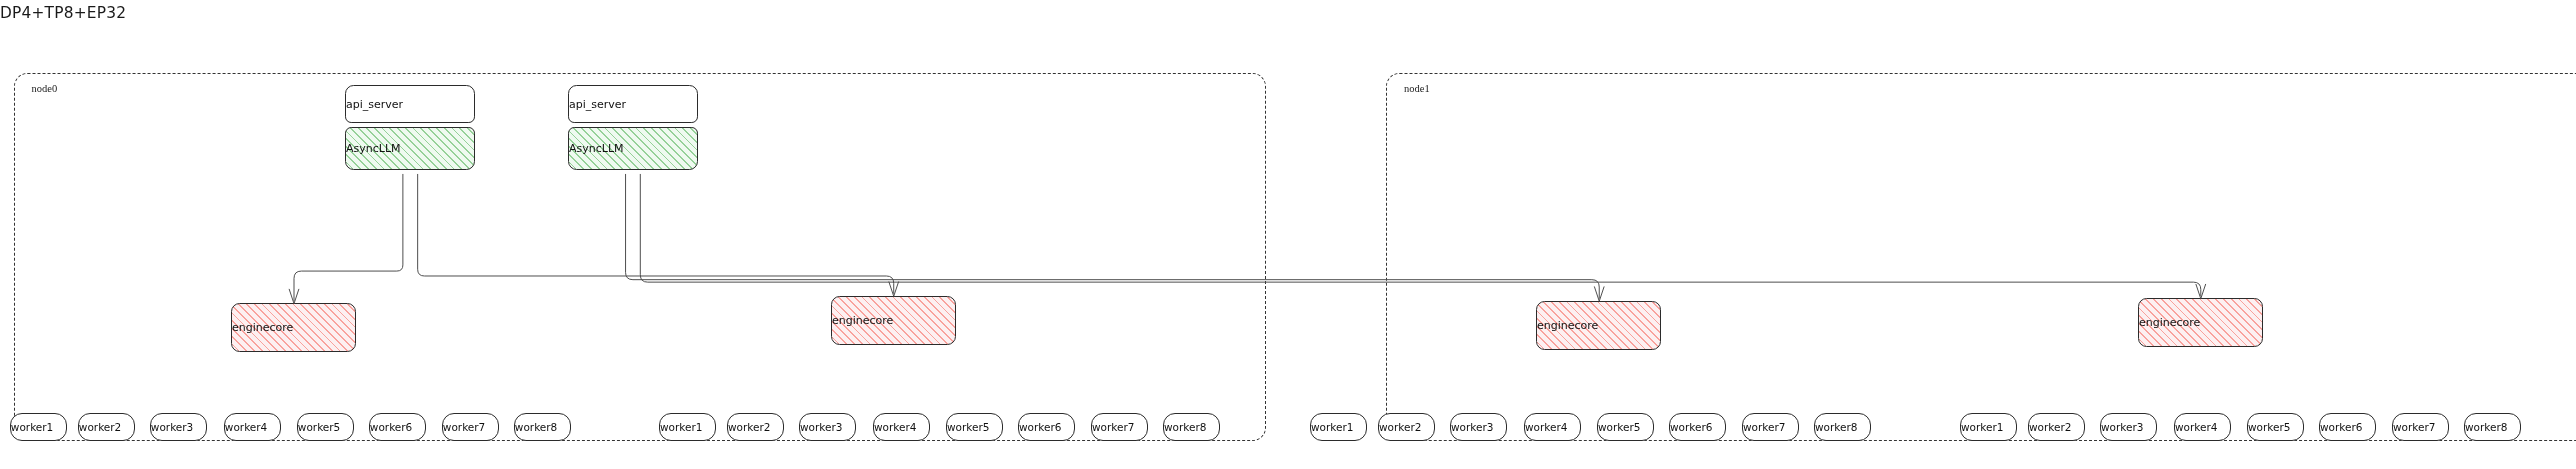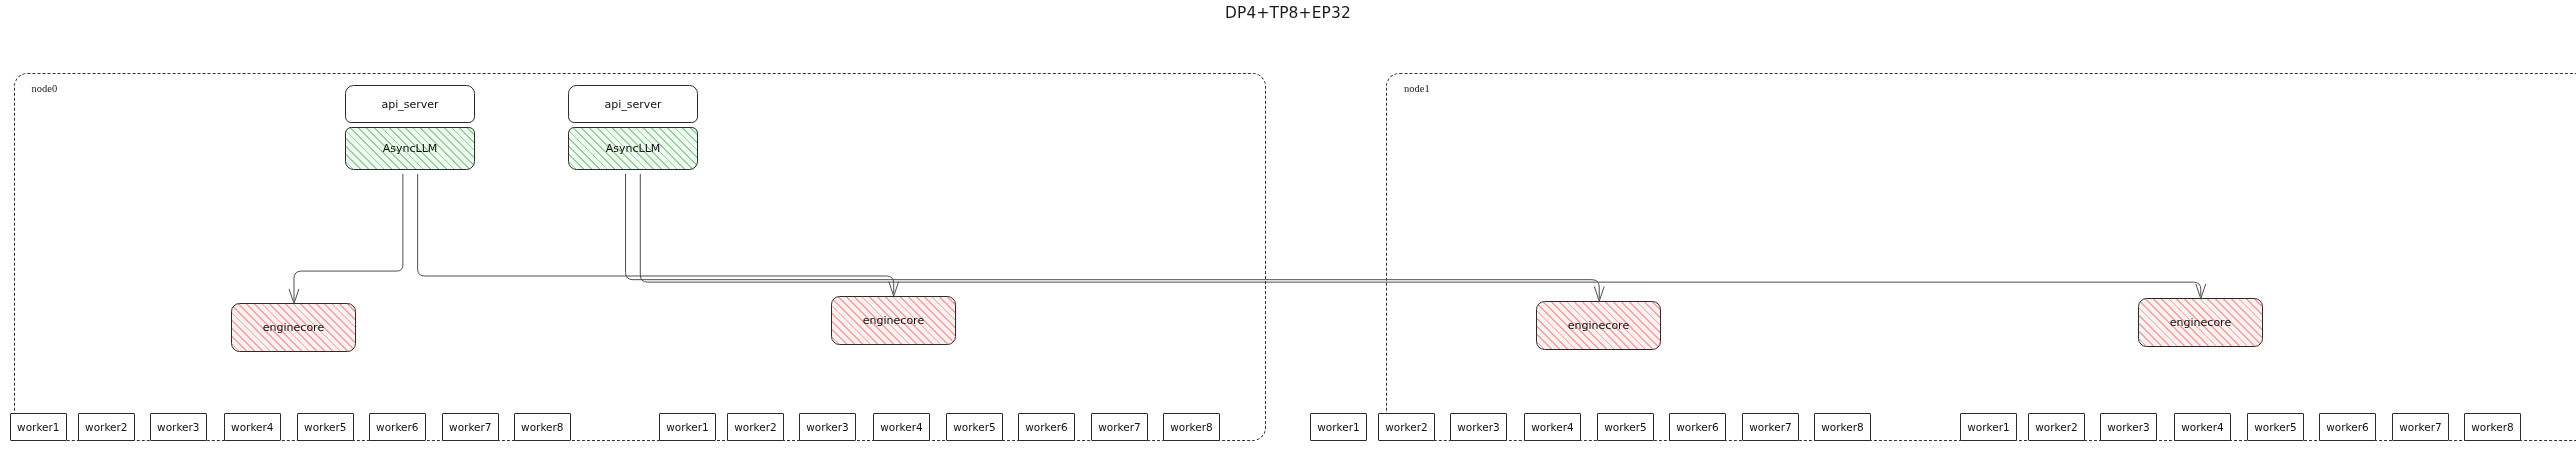--- a/index.html
+++ b/index.html
@@ -14,21 +14,20 @@
     height: 469px;
     background: #ffffff;
     overflow: hidden;
   }
 
   
   #diagram-title {
     position: absolute;
     left: 0; top: 3.7px;
     width: 2576px;
-    text-align: center;
     font-size: 15.4px;
     color: #1a1a1a;
     letter-spacing: 0.2px;
     white-space: nowrap;
   }
 
   
   .node-container {
     position: absolute;
     border: 1.5px dashed #333333;
@@ -44,21 +43,21 @@
     font-family: Liberation Serif, serif;
   }
 
   
   .box {
     position: absolute;
     border: 1.5px solid #2b2b2b;
     border-radius: 7.4px;
     display: flex;
     align-items: center;
-    justify-content: center;
+    justify-content: flex-start;
     font-size: 11px;
     color: #111111;
     background: #ffffff;
     white-space: nowrap;
   }
 
   .box.api-server {
     border-radius: 8.6px 8.6px 6.2px 6.2px;
     background: #ffffff;
   }
@@ -83,21 +82,21 @@
         45deg,
         rgba(244,67,54,0.0) 0px,
         rgba(244,67,54,0.0) 4.3px,
         rgba(244,67,54,0.45) 4.3px,
         rgba(244,67,54,0.45) 5.5px
       ),
       #fdf0f1;
   }
 
   .box.worker {
-    border-radius: 1px;
+    border-radius: 12px;
     font-size: 10.5px;
     background: #ffffff;
     border-width: 1.4px;
   }
 
   .box > span { position: relative; z-index: 2; }
 
   
   #connectors {
     position: absolute;

